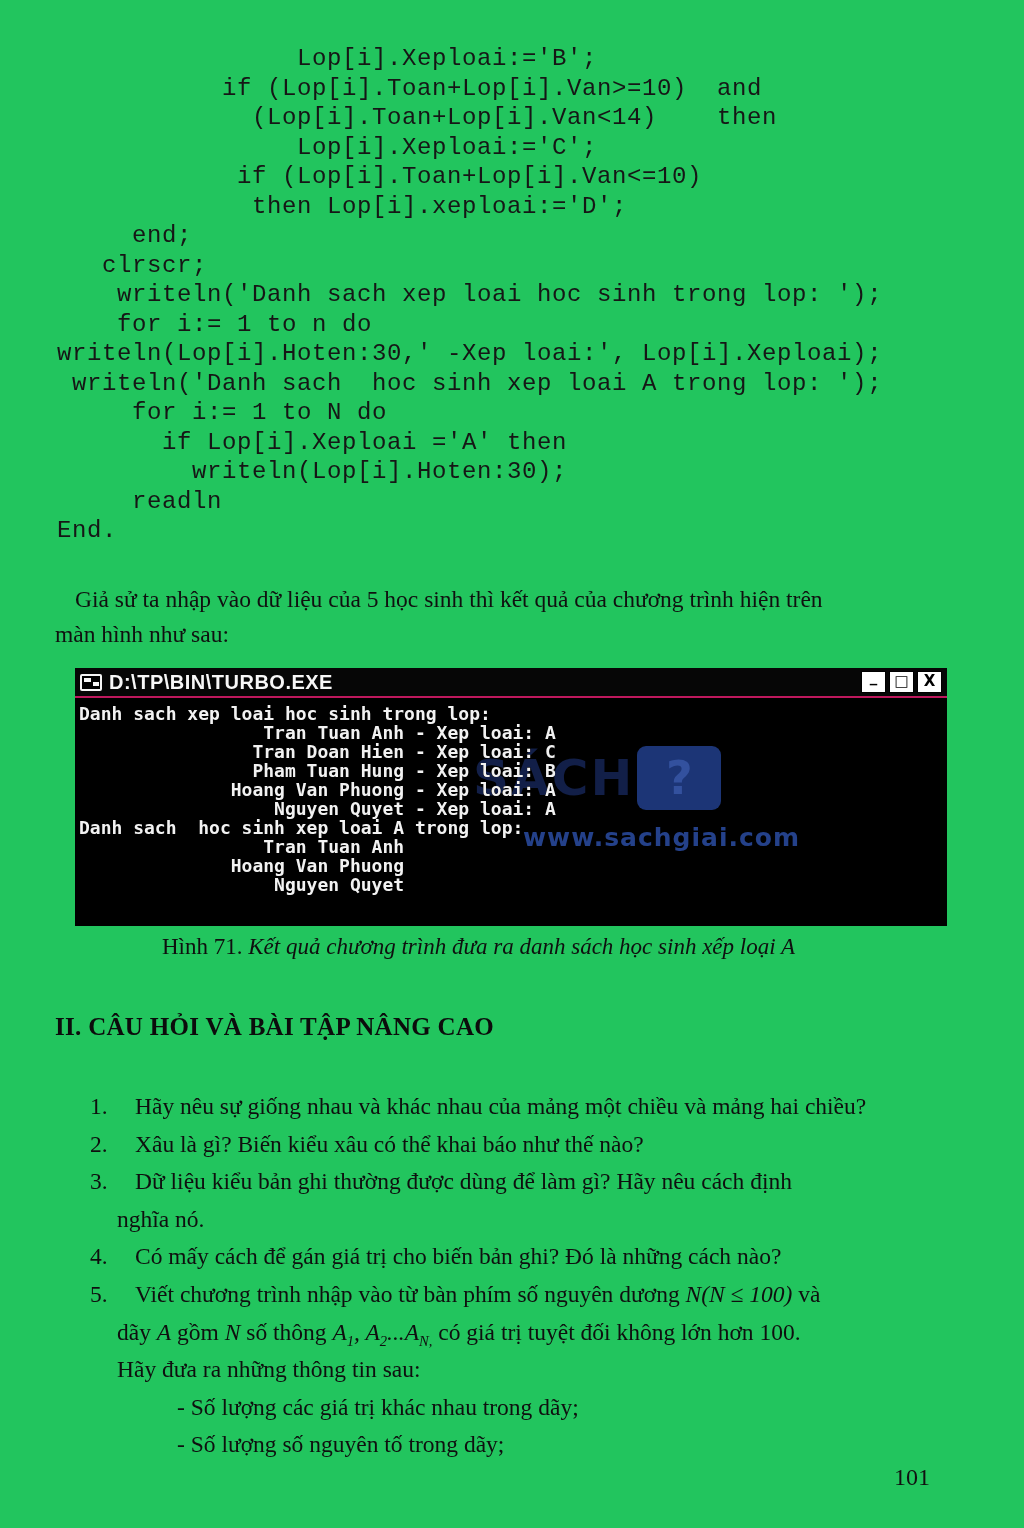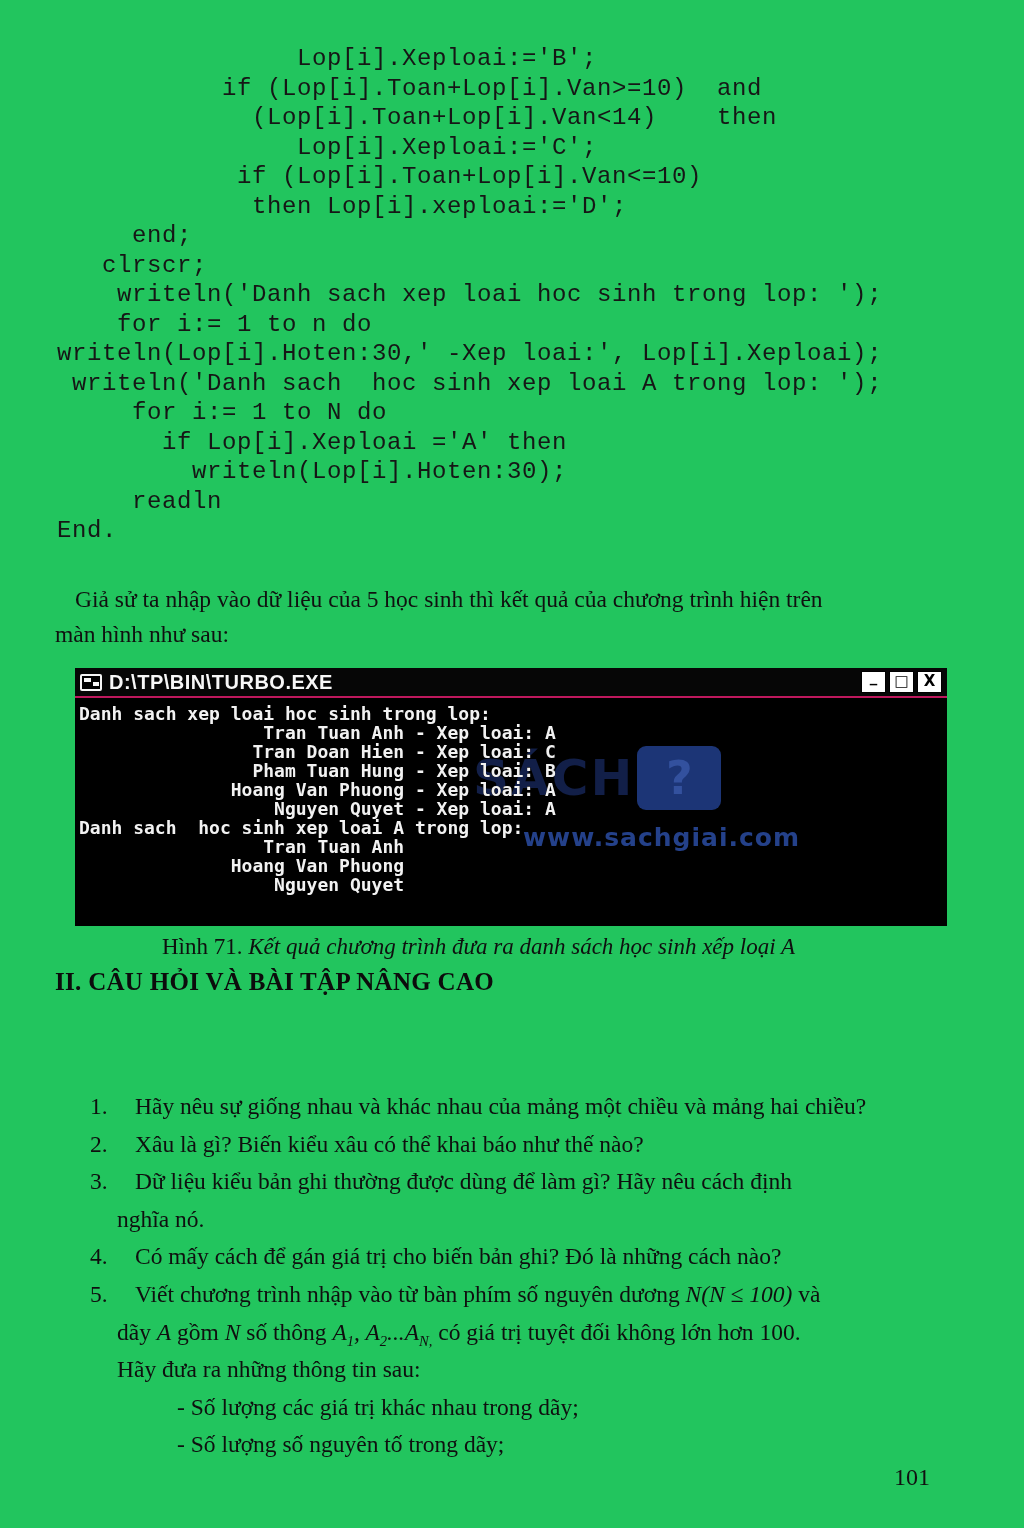--- a/index.html
+++ b/index.html
@@ -72,21 +72,21 @@
   .wm-giai{font-size:50px; color:#28448e; letter-spacing:2px;}
   .wm-url{position:absolute; left:448px; top:93px; font-size:25px; color:#24418a; letter-spacing:1px;}
   
   .caption{
     position:absolute; left:138px; top:934px; width:810px;
     font-size:23px; color:#0f0f0f; white-space:nowrap;margin-left:24px;
   }
   .caption i{font-style:italic;}
   
   .heading{
-    position:absolute; left:55px; top:968px; margin:0;
+    position:absolute; left:55px; top:1013px; margin:0;
     font-size:25px; font-weight:bold; letter-spacing:0.3px; color:#0c0c0c;
   }
   
   .questions{
     position:absolute; left:90px; top:1088px; width:880px;
     font-size:23.5px; line-height:37.6px; color:#0f0f0f;
   }
   .q{display:flex;}
   .qn{flex:0 0 45px;}
   .qt{flex:1;}

